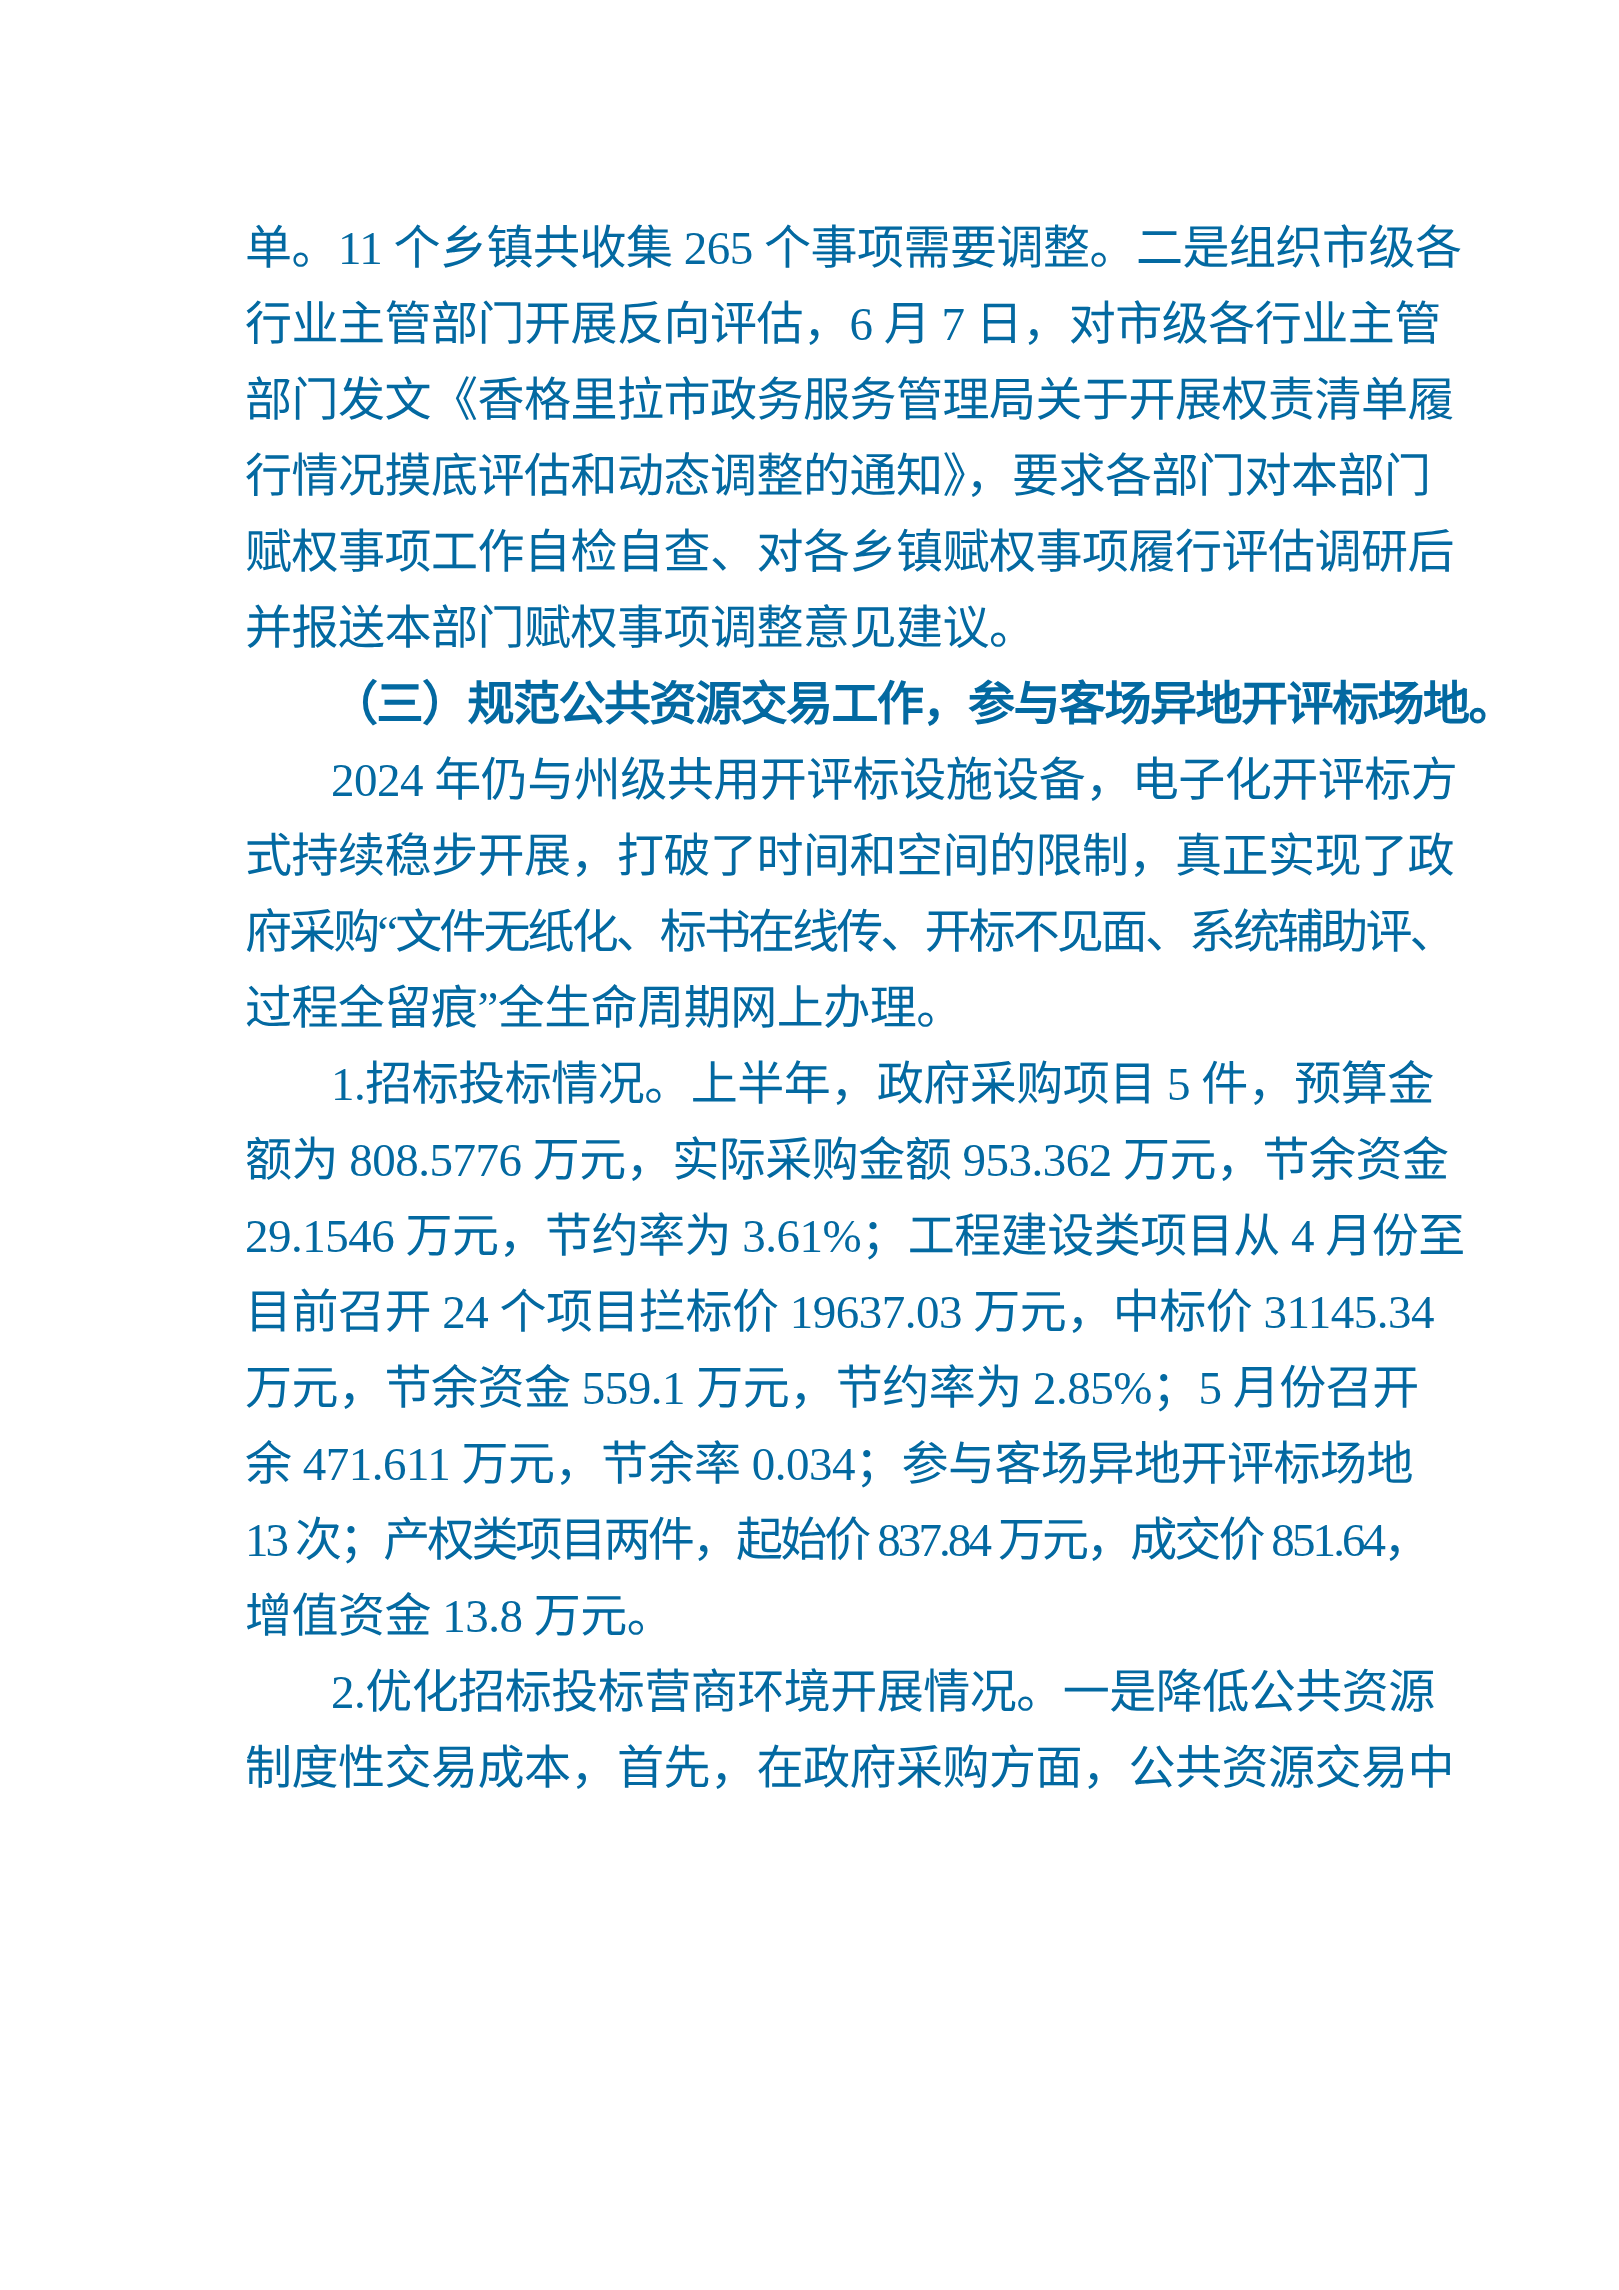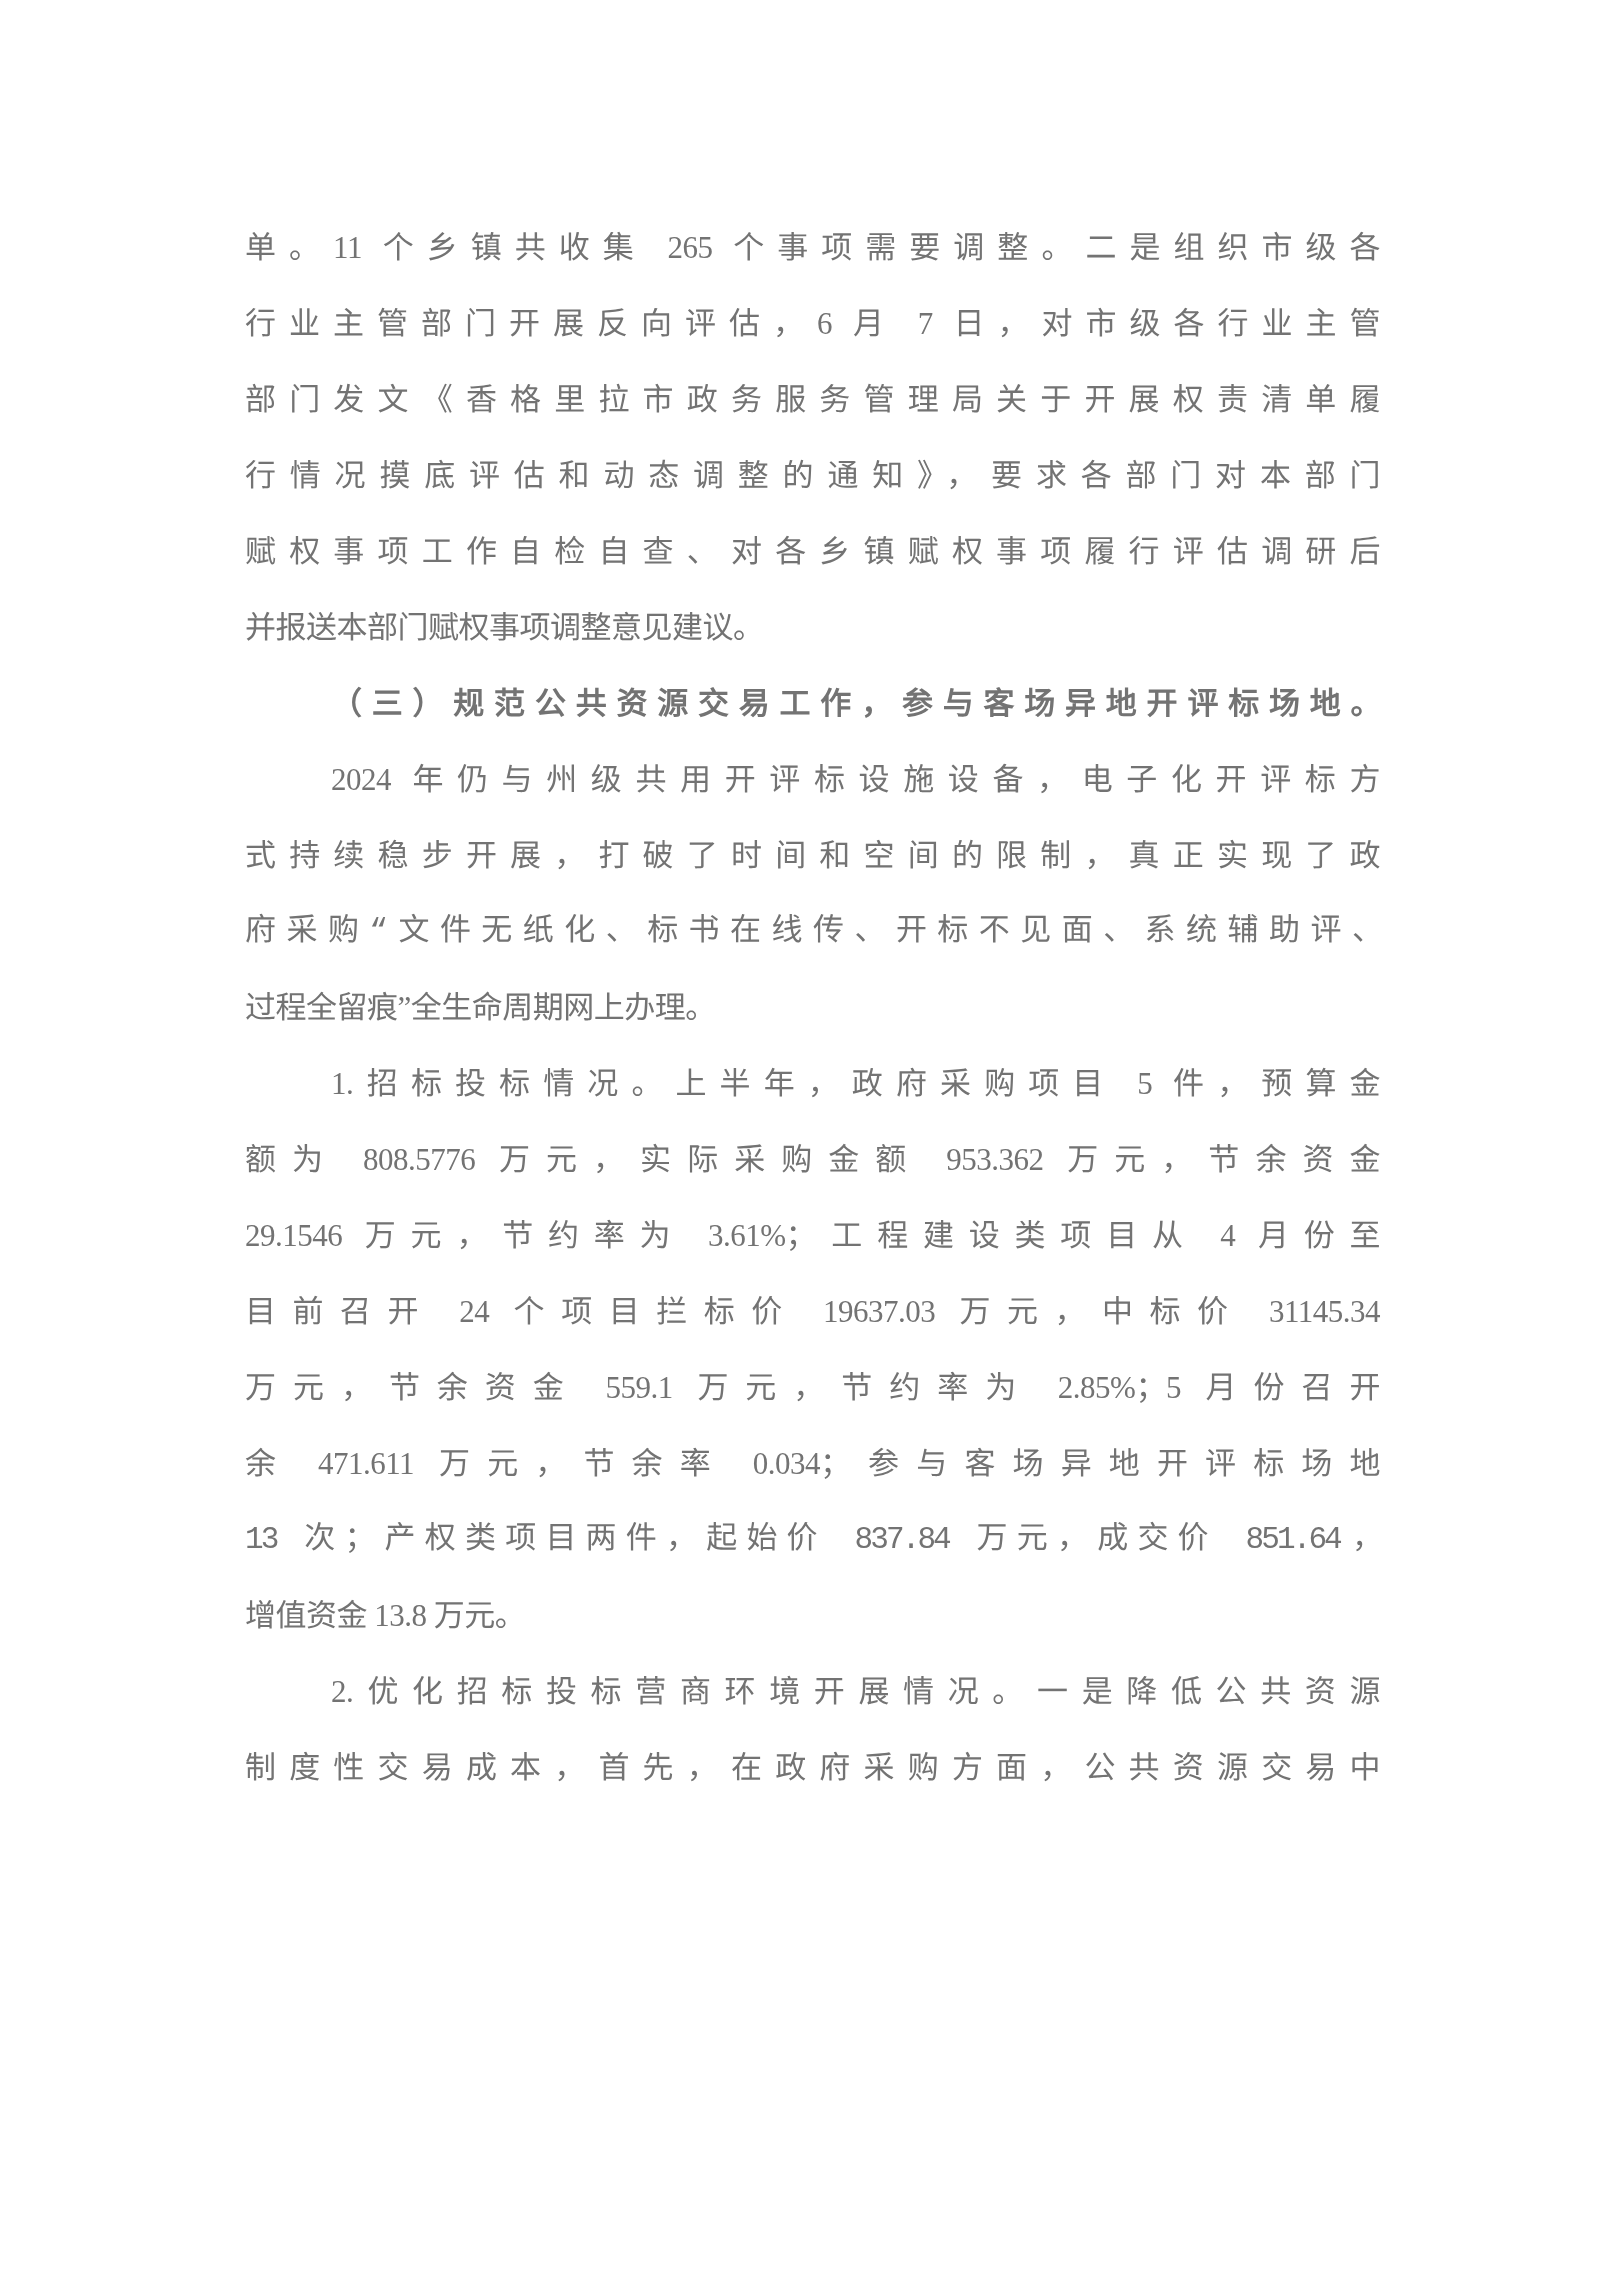--- a/index.html
+++ b/index.html
@@ -18,40 +18,39 @@
   }
   .textblock {
     position: absolute;
     left: 245px;
     top: 210px;
     width: 1135px;
   }
   .line {
     height: 76px;
     line-height: 76px;
-    font-size: 31px;
+    font-size: 47px;
     letter-spacing: -0.5px;
     white-space: nowrap;
     text-align: justify;
     text-align-last: justify;
-    color: #737373;
+    color: #0369a1;
   }
   .line.end {
     text-align-last: left;
   }
   .line.indent {
     text-indent: 86px;
   }
   .line.bold {
     font-weight: bold;
     letter-spacing: -1.5px;
   }
   .line.tight {
     letter-spacing: -2.9px;
-    font-family: Liberation Mono, monospace;
   }
 </style>
 </head>
 <body>
 
 <div class="page">
   <div class="textblock" id="textblock">
       <div class="line">单。11 个乡镇共收集 265 个事项需要调整。二是组织市级各</div>
       <div class="line">行业主管部门开展反向评估，6 月 7 日，对市级各行业主管</div>
       <div class="line">部门发文《香格里拉市政务服务管理局关于开展权责清单履</div>

